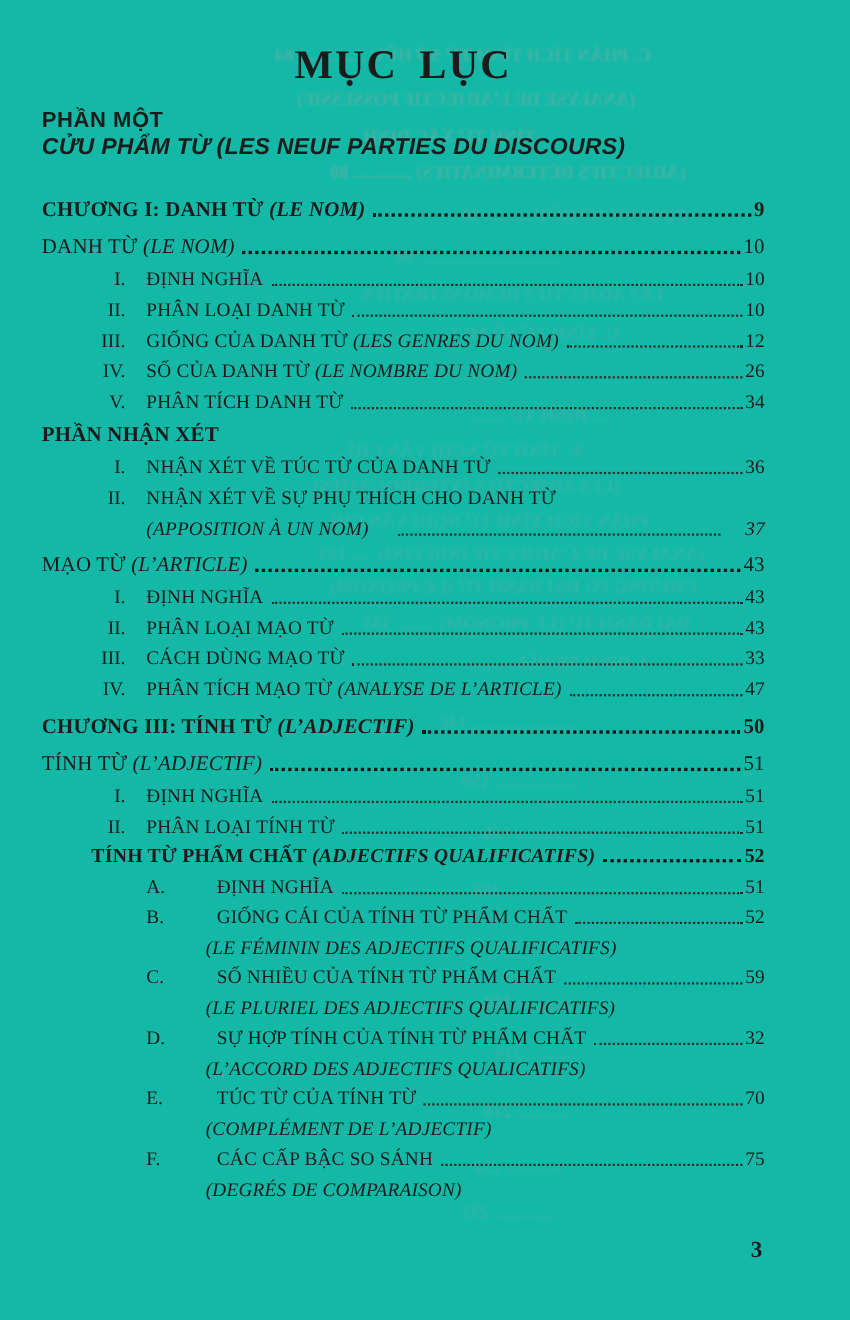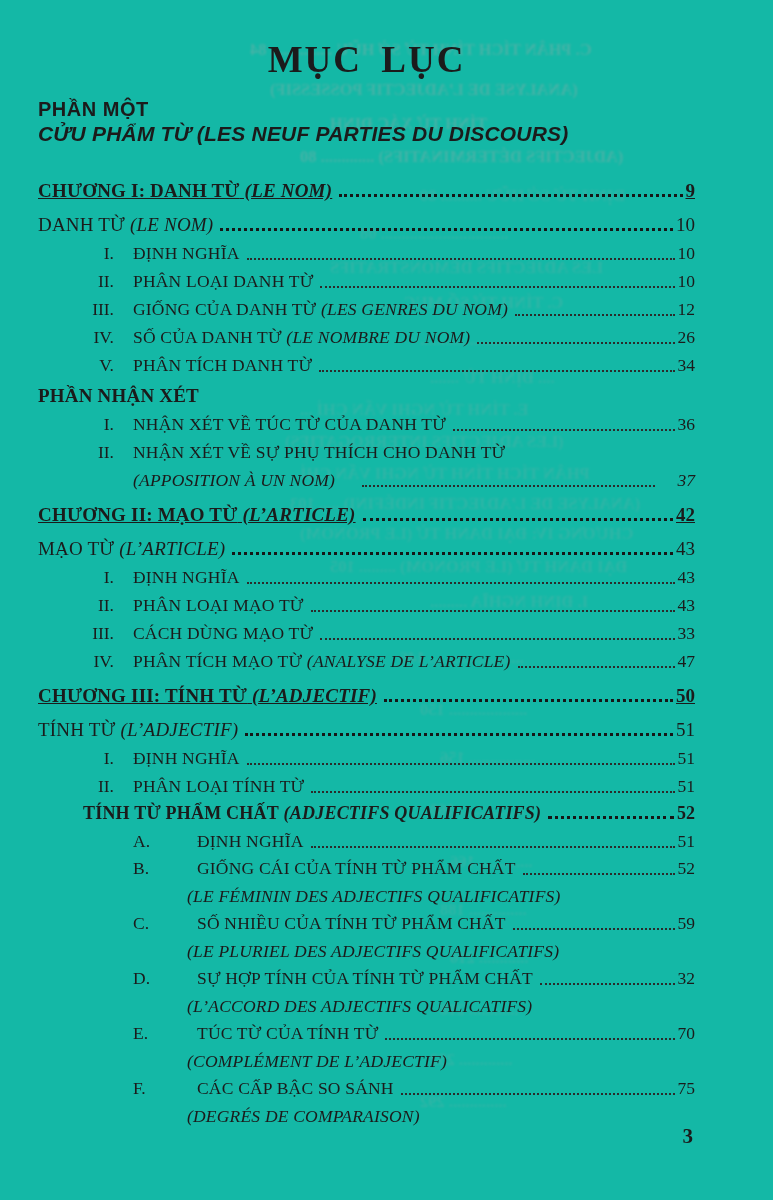--- a/index.html
+++ b/index.html
@@ -19,21 +19,21 @@
   }
   .part-block{margin-top:14px;text-align:left;
     font-family:"Liberation Sans","DejaVu Sans",sans-serif;font-weight:bold;}
   .part-heading{font-size:20px;height:24px;letter-spacing:.5px;}
   .part-sub{font-size:21px;height:27px;font-style:italic;letter-spacing:.2px;}
   #toc{margin-top:18px;}
   .row{display:flex;align-items:flex-end;white-space:nowrap;}
   .row .lab{white-space:nowrap;letter-spacing:.2px;}
   .row .lead{flex:1 1 auto;min-width:14px;border-bottom:2px dotted #2b2b2b;margin:0 3px 4px 7px;}
   .row .pg{flex:0 0 auto;}
-  .chapter{height:35px;font-weight:bold;font-size:19px;text-decoration:underline;}
+  .chapter{height:35px;font-weight:bold;font-size:19px;}
   .section{height:34px;font-weight:normal;font-size:19px;}
   .chapter .lead,.section .lead,.subsection .lead{border-bottom-width:3px;border-bottom-color:#161616;margin-bottom:5px;}
   .heading{height:31px;font-weight:bold;font-size:19px;}
   .roman,.roman-nolead{height:28px;font-size:17.5px;padding-left:32px;}
   .roman .num,.roman-nolead .num{flex:0 0 44px;text-align:right;margin-right:19px;}
   .cont-leader{height:28px;font-size:17.5px;padding-left:95px;font-style:italic;gap:20px;}
   .subsection{height:27px;font-weight:bold;font-size:18px;padding-left:45px;}
   .letter{height:27.5px;font-size:17.5px;padding-left:95px;}
   .letter .num{flex:0 0 24px;margin-right:40px;}
   .paren{height:27.5px;font-size:17.5px;padding-left:149px;font-style:italic;}
@@ -143,25 +143,20 @@
         </div>
         <div class="row roman-nolead">
           <span class="num">II.</span>
           <span class="lab"><span>NHẬN XÉT VỀ SỰ PHỤ THÍCH CHO DANH TỪ</span></span>
         </div>
         <div class="row cont-leader">
           <span class="lab"><i>(APPOSITION À UN NOM)</i></span>
           <span class="lead"></span>
           <span class="pg">37</span>
         </div>
-        <div class="row chapter">
-          <span class="lab"><span>CHƯƠNG II: MẠO TỪ</span><i> (L’ARTICLE)</i></span>
-          <span class="lead"></span>
-          <span class="pg">42</span>
-        </div>
         <div class="row section">
           <span class="lab"><span>MẠO TỪ</span><i> (L’ARTICLE)</i></span>
           <span class="lead"></span>
           <span class="pg">43</span>
         </div>
         <div class="row roman">
           <span class="num">I.</span>
           <span class="lab"><span>ĐỊNH NGHĨA</span></span>
           <span class="lead"></span>
           <span class="pg">43</span>

